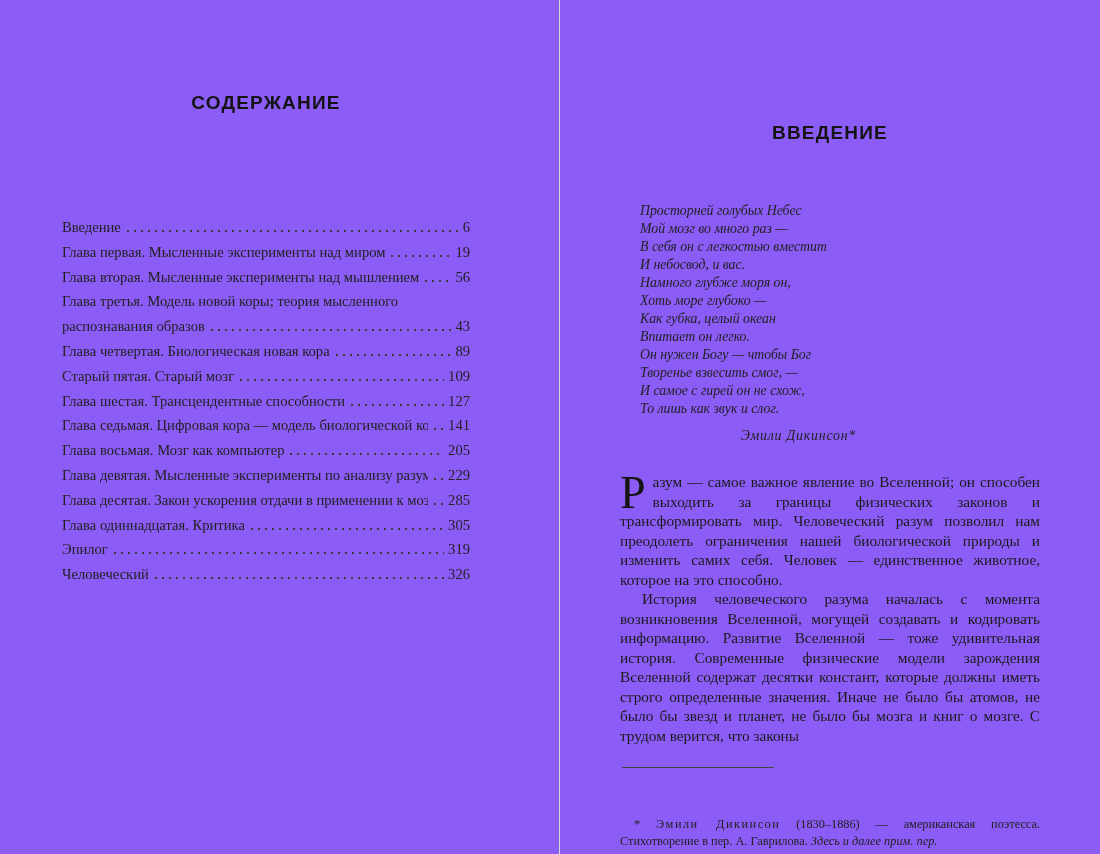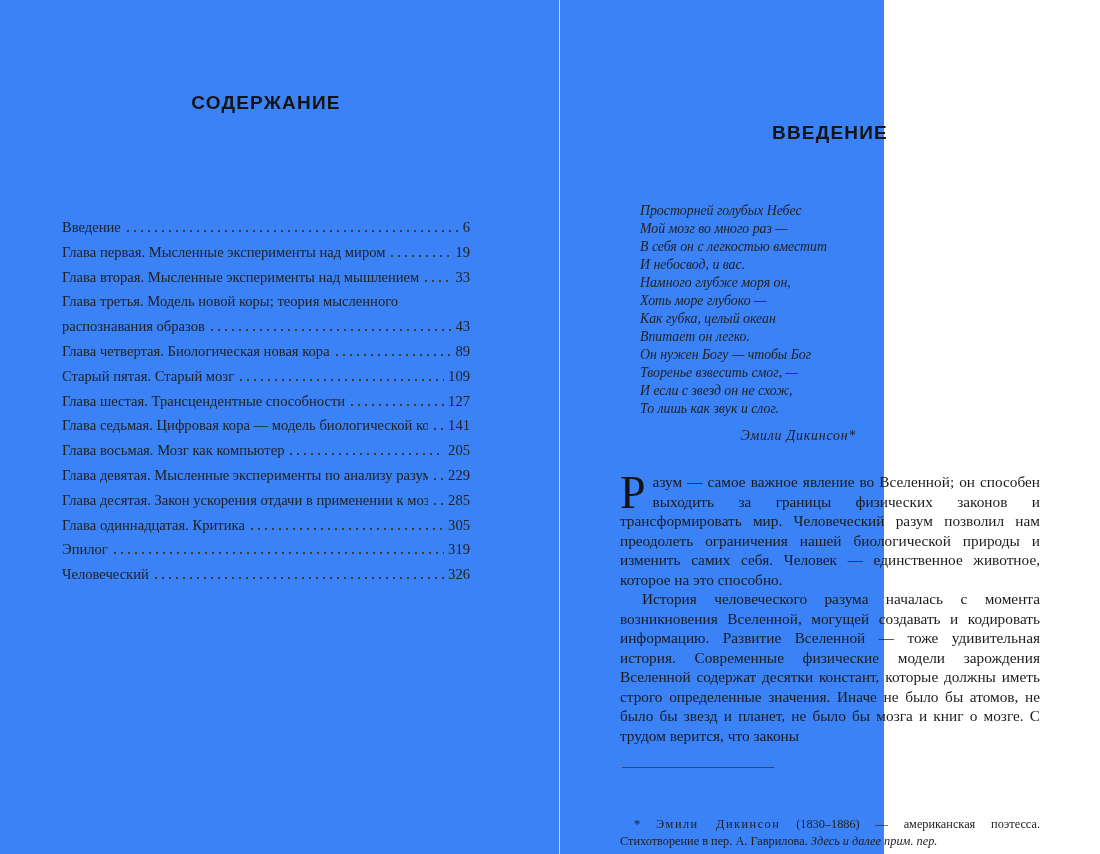--- a/index.html
+++ b/index.html
@@ -3,21 +3,21 @@
 <meta charset="utf-8">
 <style>
   * { margin: 0; padding: 0; box-sizing: border-box; }
   html, body { background: #ffffff; }
   body {
     width: 1100px; height: 854px;
     font-family: "Liberation Serif", "DejaVu Serif", serif;
     color: #1b1b1b;
     overflow: hidden;
   }
-  .spread { position: relative; width: 884px; height: 854px; background: #3b82f6; }
+  .spread { position: relative; width: 1100px; height: 854px; background: #8b5cf6; }
   .divider {
     position: absolute; left: 559px; top: 0; width: 1px; height: 854px;
     background: #d6d6d6;
   }
   .page { position: absolute; top: 0; }
   .page-left  { left: 62px;  width: 408px; }
   .page-right { left: 620px; width: 420px; }
 
   .page-title {
     font-family: "Liberation Sans", "DejaVu Sans", sans-serif;
@@ -91,21 +91,21 @@
             <span class="leader"></span>
             <span class="toc-page">19</span>
           </div>
         </div>
 
         <div class="toc-entry">
 
           <div class="toc-row">
             <span class="toc-label">Глава вторая. Мысленные эксперименты над мышлением</span>
             <span class="leader"></span>
-            <span class="toc-page">33</span>
+            <span class="toc-page">56</span>
           </div>
         </div>
 
         <div class="toc-entry">
           <div class="toc-line1">Глава третья. Модель новой коры; теория мысленного</div>
           <div class="toc-row">
             <span class="toc-label">распознавания образов</span>
             <span class="leader"></span>
             <span class="toc-page">43</span>
           </div>
@@ -224,21 +224,21 @@
           <div class="epigraph-line">Хоть море глубоко —</div>
 
           <div class="epigraph-line">Как губка, целый океан</div>
 
           <div class="epigraph-line">Впитает он легко.</div>
 
           <div class="epigraph-line">Он нужен Богу — чтобы Бог</div>
 
           <div class="epigraph-line">Творенье взвесить смог, —</div>
 
-          <div class="epigraph-line">И если с звезд он не схож,</div>
+          <div class="epigraph-line">И самое с гирей он не схож,</div>
 
           <div class="epigraph-line">То лишь как звук и слог.</div>
         </div>
       <div class="epigraph-attribution">Эмили Дикинсон*</div>
     </div>
 
     <div class="body-text">
       <p class="para"><span class="dropcap">Р</span><span>азум — самое важное явление во Вселенной; он способен выходить за границы физических законов и трансформировать мир. Человеческий разум позволил нам преодолеть ограничения нашей биологической природы и изменить самих себя. Человек — единственное животное, которое на это способно.</span></p>
       <p class="para indented">История человеческого разума началась с момента возникновения Вселенной, могущей создавать и кодировать информацию. Развитие Вселенной — тоже удивительная история. Современные физические модели зарождения Вселенной содержат десятки констант, которые должны иметь строго определенные значения. Иначе не было бы атомов, не было бы звезд и планет, не было бы мозга и книг о мозге. С трудом верится, что законы</p>
     </div>

